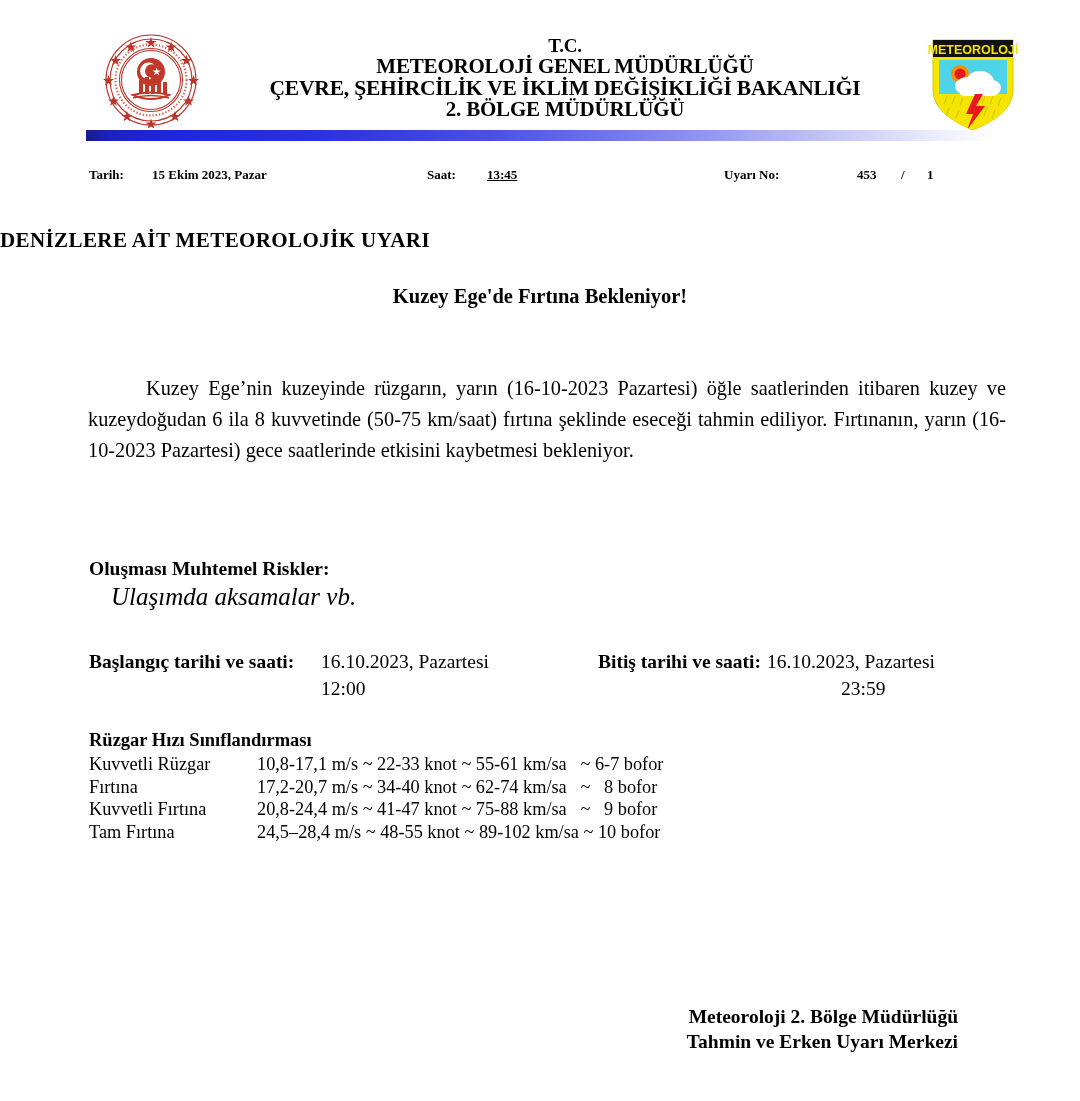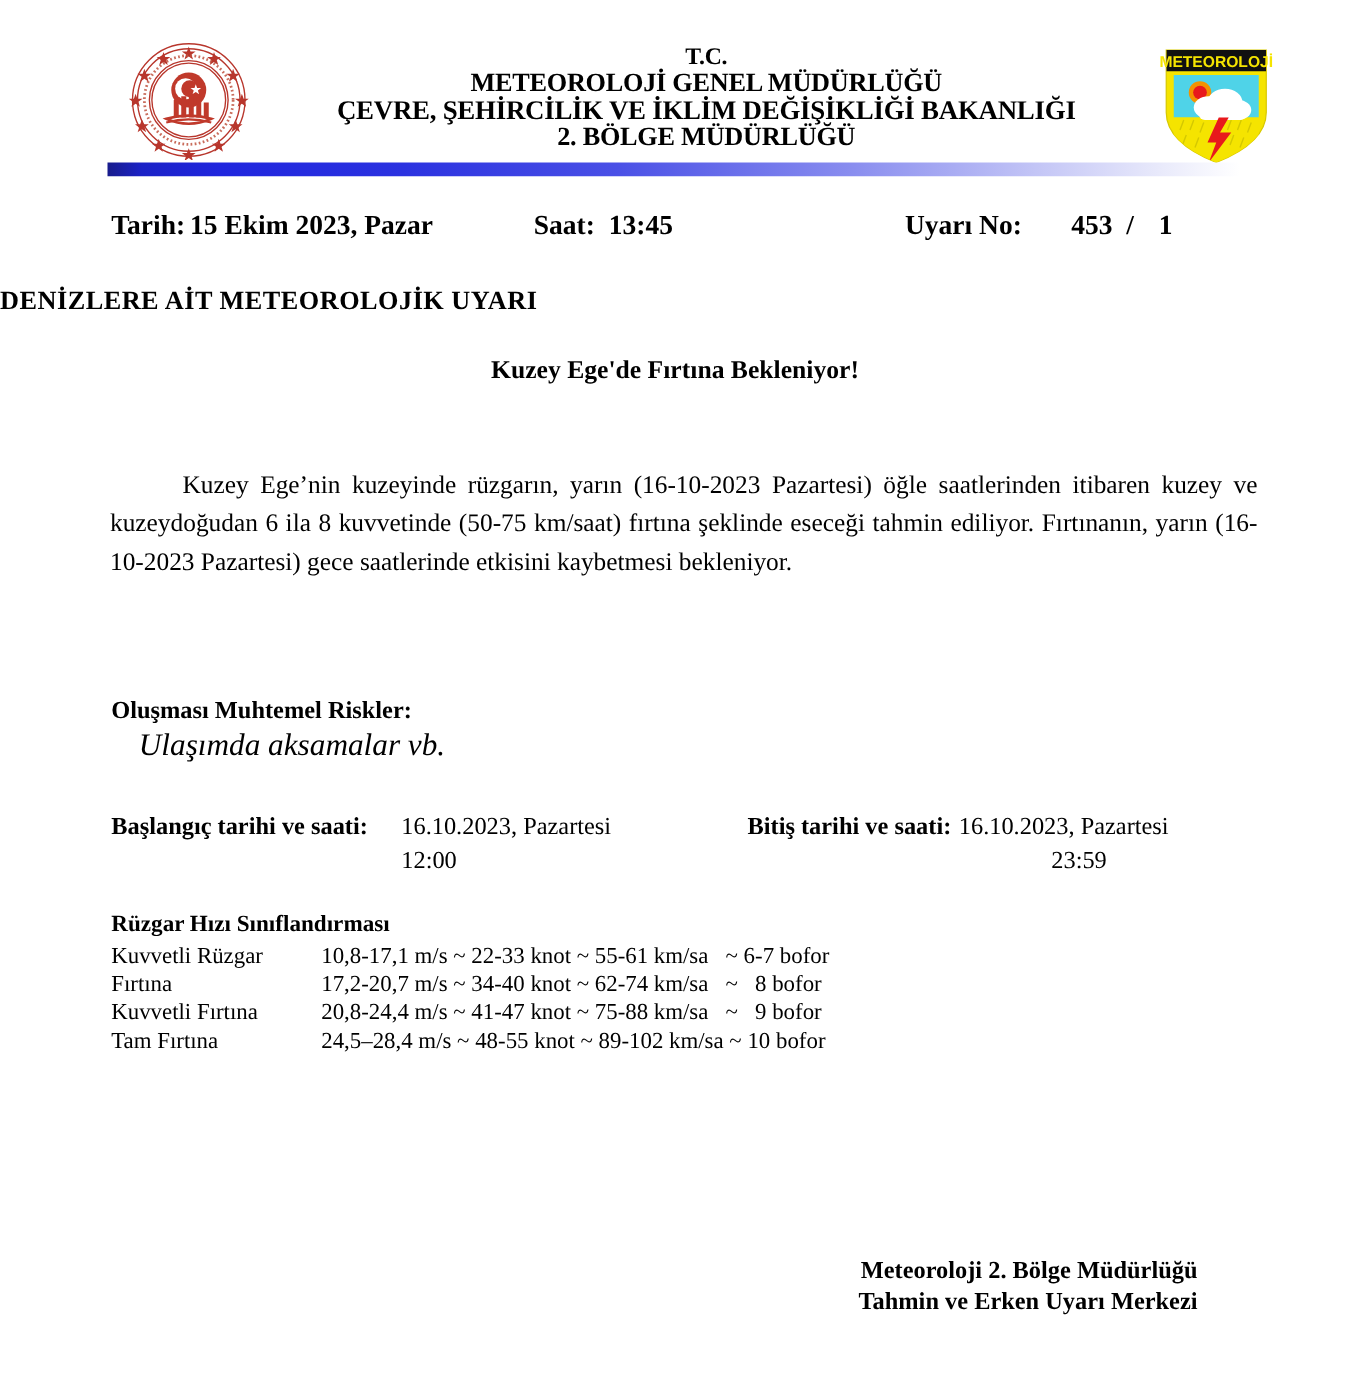--- a/index.html
+++ b/index.html
@@ -60,28 +60,28 @@
        #2b32e0 26%, #4a50e6 45%, #8a8eef 66%,
        #c3c5f6 82%, #e9eafb 93%, #ffffff 100%);
   }
 
   
   #meta {
     position: absolute;
     left: 0; top: 167px;
     width: 1080px;
     height: 26px;
-    font-size: 22px;
+    font-size: 13px;
     font-weight: bold;
   }
   #meta span { position: absolute; white-space: nowrap; }
   .m-tarih-l { left: 89px;  top: 0; }
   .m-tarih-v { left: 152px; top: 0; }
   .m-saat-l  { left: 427px; top: 0; }
-  .m-saat-v  { left: 487px; top: 0; }
+  .m-saat-v  { left: 487px; top: 0; text-decoration: underline; }
   .m-uyari-l { left: 724px; top: 0; }
   .m-uyari-v { left: 857px; top: 0; }
   .m-slash   { left: 901px; top: 0; }
   .m-seq     { left: 927px; top: 0; }
 
   
   #doc-title {
     position: absolute;
     left: 0; top: 228px;
     width: 1080px;

